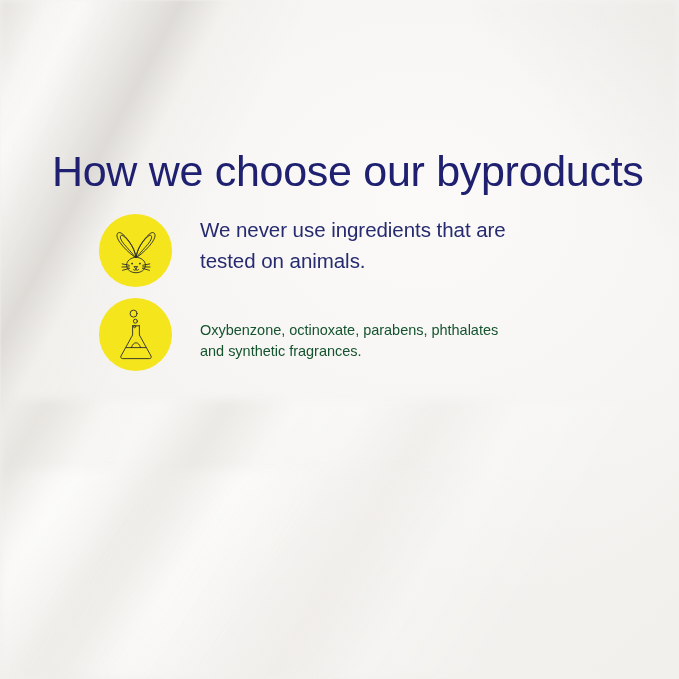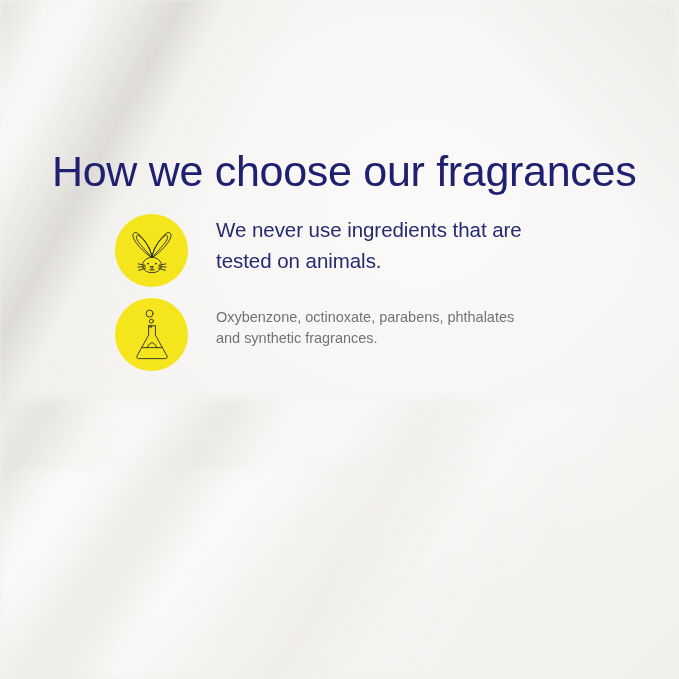--- a/index.html
+++ b/index.html
@@ -107,21 +107,21 @@
     font-size: 43px;
     line-height: 1.1;
     font-weight: 400;
     letter-spacing: -0.3px;
     color: #1f2170;
     white-space: nowrap;
   }
 
   .items {
     position: absolute;
-    left: 16px;
+    left: 0;
     top: 214px;
     width: 552px;
   }
 
   .item {
     position: relative;
     display: flex;
     align-items: flex-start;
   }
   .item-1 { margin-top: 0px; }
@@ -149,43 +149,43 @@
   }
 
   .item-body {
     font-size: 20.5px;
     line-height: 31px;
     color: #262a6e;
     letter-spacing: -0.05px;
   }
 
   .item-note {
-    margin-top: 9px;
+    margin-top: 22px;
     font-size: 14.5px;
     line-height: 21px;
-    color: #737373;
+    color: #14532d;
     letter-spacing: -0.02px;
   }
 </style>
 </head>
 <body>
 
 <div id="page">
 
   <div class="bg-layer bg-base"></div>
   <div class="bg-layer bg-fold-top"></div>
   <div class="bg-layer bg-fold-left"></div>
   <div class="bg-layer bg-drape"></div>
   <div class="bg-layer bg-drape2"></div>
   <div class="bg-layer bg-corner-tr"></div>
   <div class="bg-layer bg-vignette"></div>
 
   <div id="content">
 
-    <h1 class="page-title">How we choose our fragrances</h1>
+    <h1 class="page-title">How we choose our byproducts</h1>
 
     <div class="items">
 
       <div class="item item-1">
         <div class="icon-badge">
           <span>
             <svg width="46" height="50" viewBox="0 0 46 50" fill="none" stroke="#2b2b2b" stroke-width="0.9" stroke-linecap="round" stroke-linejoin="round">
 
               <path d="M23 31.5 C22.4 26 19.6 20.5 16.6 16.2 C13.6 11.8 10.2 8.2 8.2 7.1
                        C6.3 6.0 4.6 6.6 4.1 8.3 C3.5 10.3 4.6 13.1 6.9 16.4

